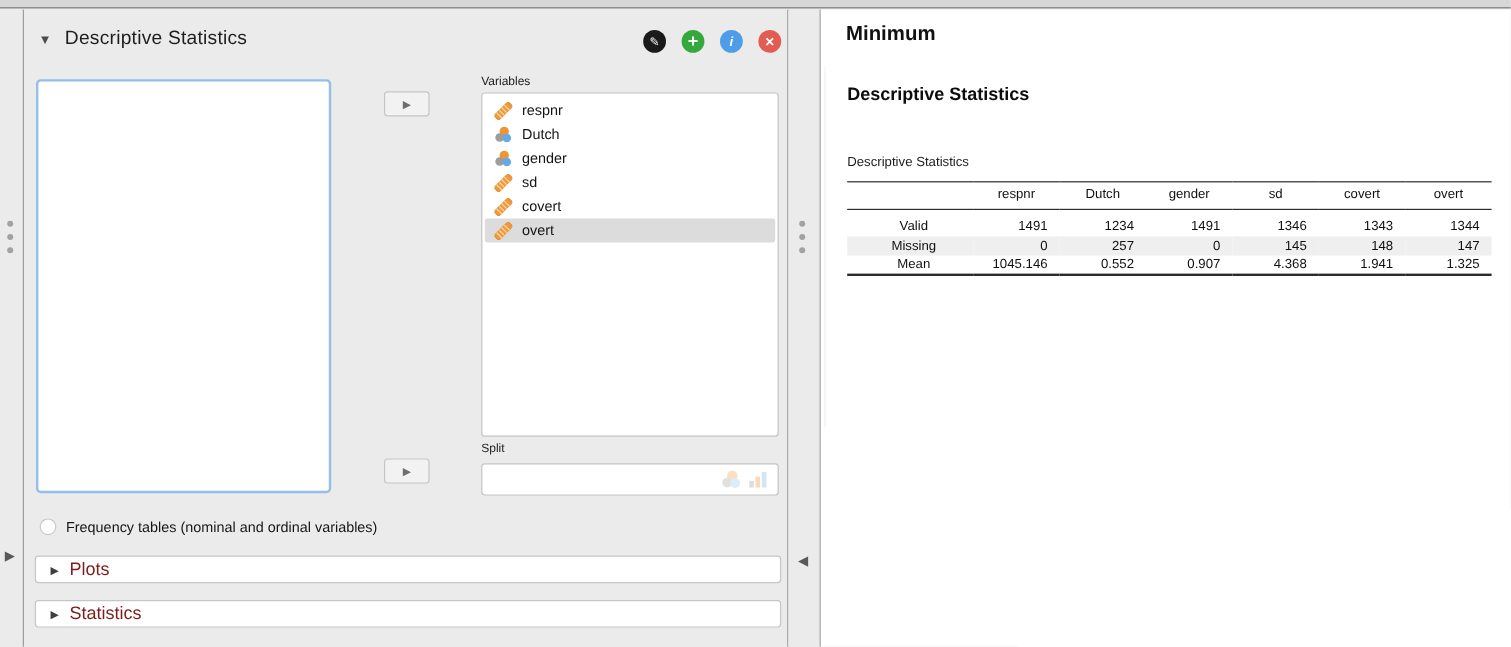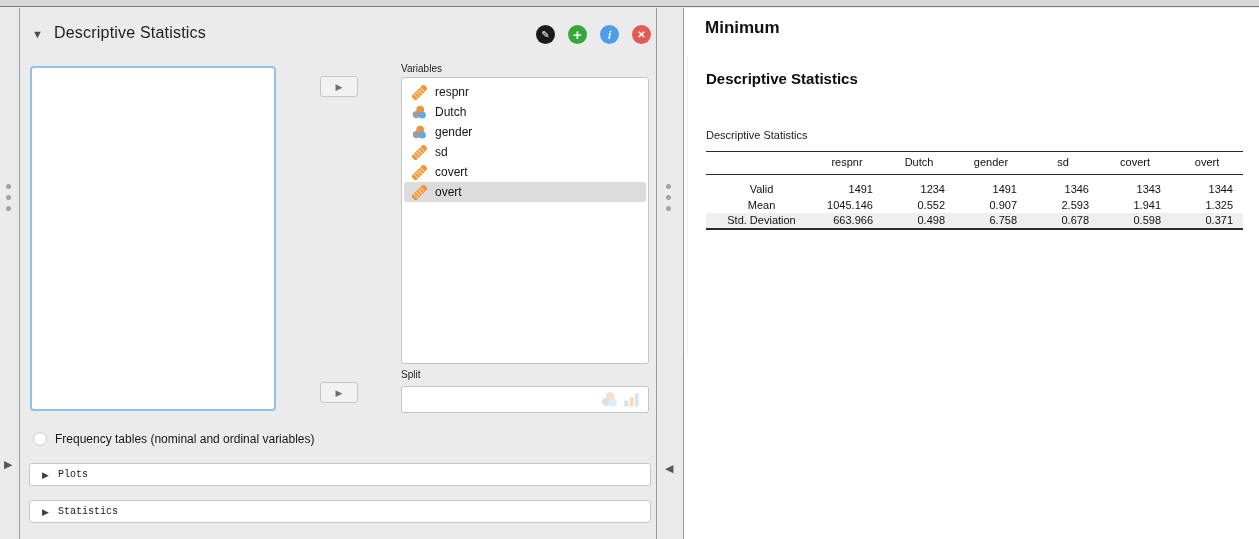--- a/index.html
+++ b/index.html
@@ -92,21 +92,21 @@
   .freq-label { font-size: 12px; color: #161616; }
 
   .section-bar {
     position: absolute; left: 9px; width: 622px; height: 23px;
     background: #fff; border: 1px solid #c6c6c6; border-radius: 3px;
     display: flex; align-items: center; gap: 9px; padding-left: 12px; cursor: pointer;
   }
   .section-bar.plots { top: 455px; }
   .section-bar.stats { top: 492px; }
   .section-arrow { font-size: 9px; color: #3f3f3f; }
-  .section-label { font-size: 10px; color: #0f172a; font-family: Liberation Mono, monospace; }
+  .section-label { font-size: 15px; color: #7f1d1d; }
 
   
   .gutter {
     position: relative; width: 27px; height: 100%;
     background: #ebebeb; border-right: 1px solid #9c9c9c; flex: none;
   }
   .gutter .drag-dots { left: 9px; top: 176px; }
   .gutter .tri-btn { left: 8px; top: 454px; }
 
   
@@ -321,36 +321,36 @@
               </tr>
           <tr>
                 <td class="rowlabel">Valid</td>
                 <td>1491</td>
                 <td>1234</td>
                 <td>1491</td>
                 <td>1346</td>
                 <td>1343</td>
                 <td>1344</td>
               </tr>
+              <tr class="shade">
+                <td class="rowlabel">Missing</td>
+                <td>0</td>
+                <td>257</td>
+                <td>0</td>
+                <td>145</td>
+                <td>148</td>
+                <td>147</td>
+              </tr>
               <tr>
                 <td class="rowlabel">Mean</td>
                 <td>1045.146</td>
                 <td>0.552</td>
                 <td>0.907</td>
-                <td>2.593</td>
+                <td>4.368</td>
                 <td>1.941</td>
                 <td>1.325</td>
               </tr>
-              <tr class="shade">
-                <td class="rowlabel">Std. Deviation</td>
-                <td>663.966</td>
-                <td>0.498</td>
-                <td>6.758</td>
-                <td>0.678</td>
-                <td>0.598</td>
-                <td>0.371</td>
-              </tr>
             </tbody>
         </table>
       </div>
     </div>
   </div>
 </div>
 
 </body></html>

